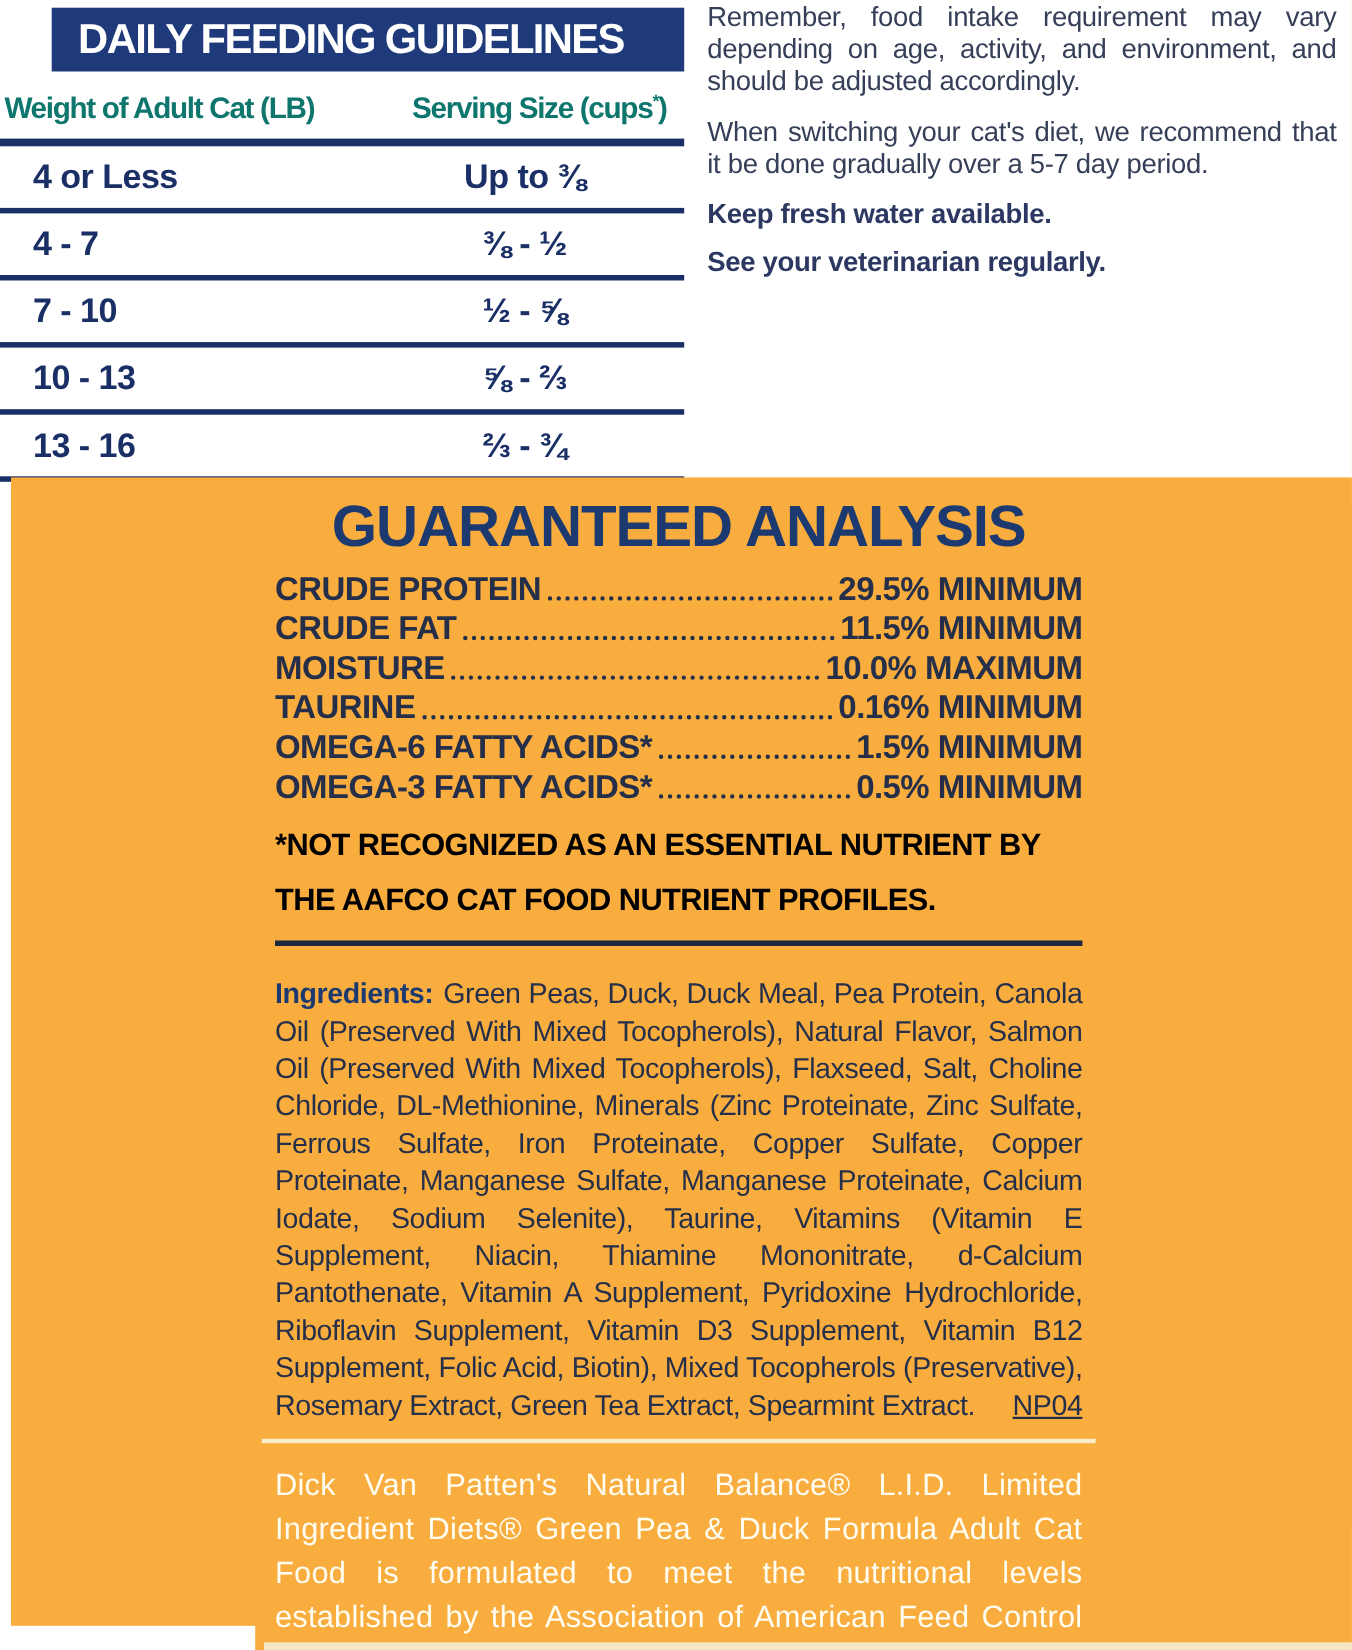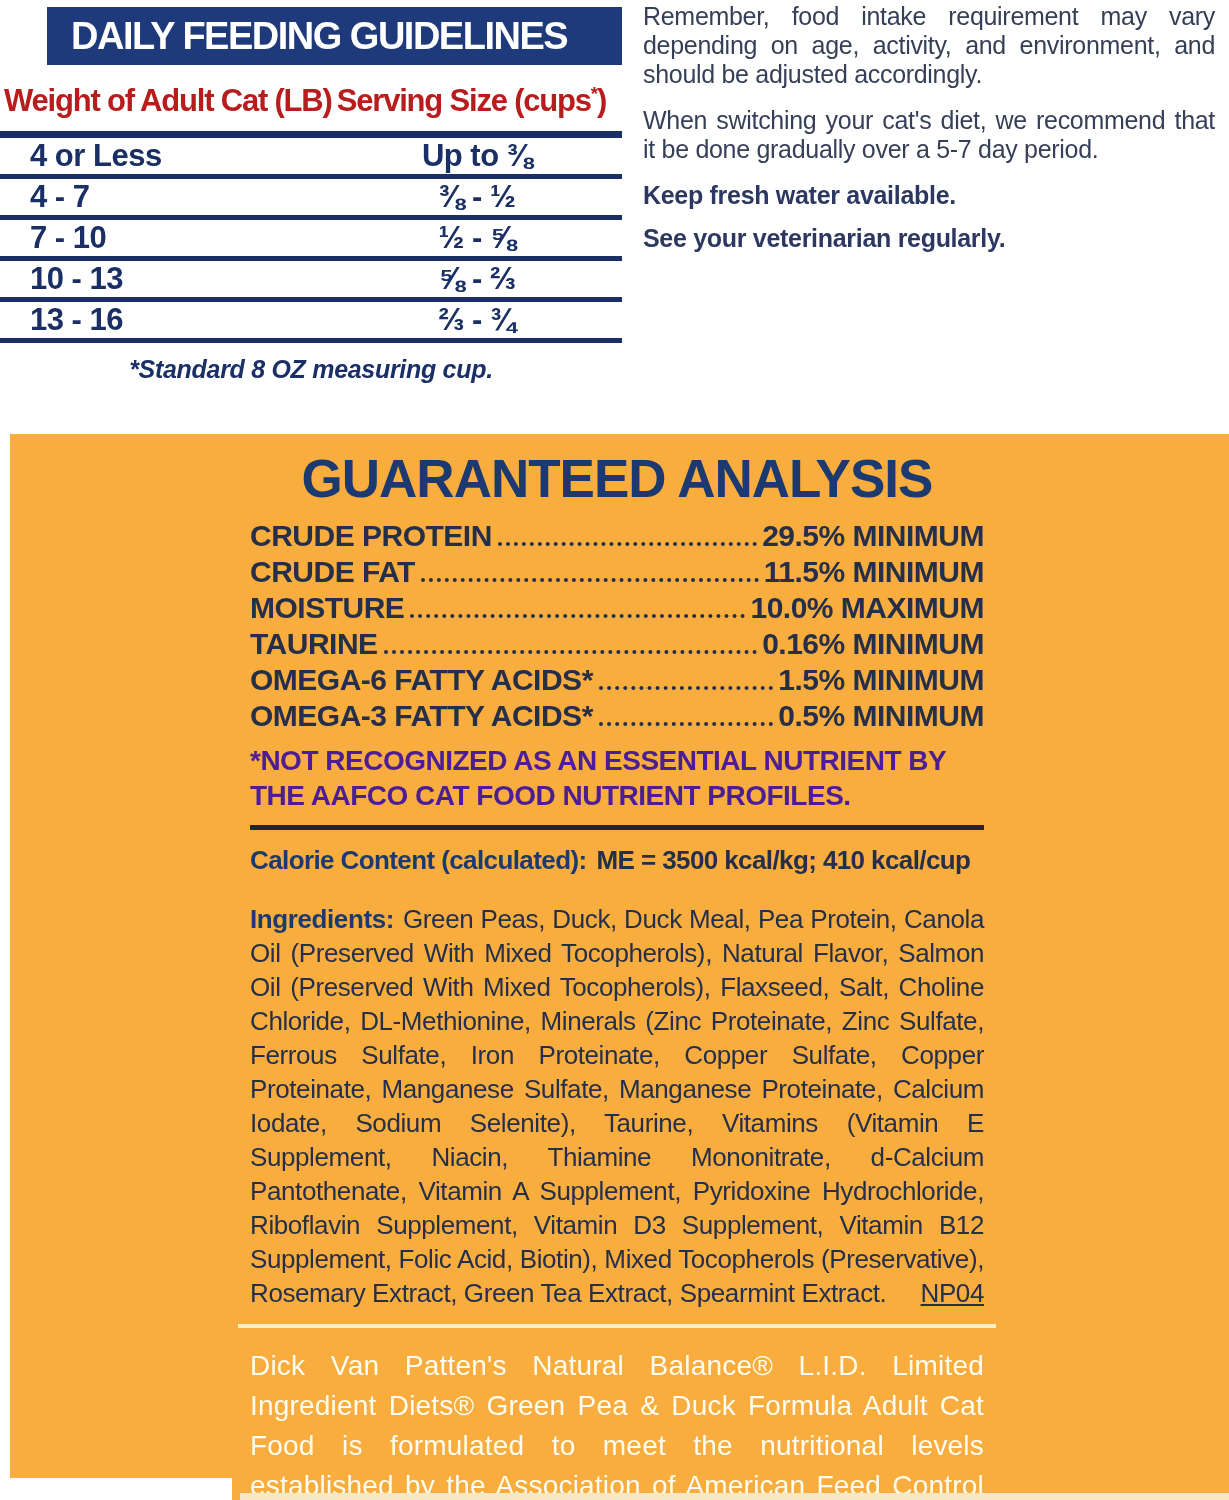--- a/index.html
+++ b/index.html
@@ -15,26 +15,26 @@
     margin-top:7px; height:58px; background:#1e3a7a;
     display:flex; align-items:center; padding-left:24px;margin-left:47px;
   }
   .feeding-title {
     color:#ffffff; font-size:38px; font-weight:bold; letter-spacing:-1.5px;
     white-space:nowrap;
   }
   .feeding-header {
     display:flex; justify-content:space-between; align-items:flex-start;
     padding:18px 16px 12px 4px;
-    color:#b91c1c; font-weight:bold; font-size:31px; letter-spacing:-1.2px;
+    color:#0f766e; font-weight:bold; font-size:27px; letter-spacing:-1.2px;
   }
   .rule-thick { height:7px; background:#1a2f66; }
   .rule-thin  { height:5px; background:#1a2f66; }
   .feeding-row {
-    display:flex; align-items:center; height:36px;
+    display:flex; align-items:center; height:56px;
     color:#1a2f66; font-weight:bold; font-size:31px; letter-spacing:-0.5px;
   }
   .feeding-row .fw { flex:1; padding-left:30px; }
   .feeding-row .fs { width:290px; text-align:center; }
   .feeding-footnote {
     text-align:center; font-style:italic; font-weight:bold;
     font-size:25px; color:#1a2f66; padding-top:12px; letter-spacing:-0.3px;
   }
 
   
@@ -57,22 +57,22 @@
     letter-spacing:-1px;
   }
   .ga-rows { margin-top:8px; }
   .ga-row {
     display:flex; align-items:flex-end; height:36px;
     color:#262f49; font-weight:bold; font-size:30px; letter-spacing:-0.5px;
     white-space:nowrap;
   }
   .ga-dots { flex:1; margin:0 5px 7px 6px; border-bottom:4px dotted #262f49; min-width:18px; }
   .ga-footnote {
-    margin-top:10px; color:#4c1d95; font-weight:bold; font-size:28px;
-    line-height:35px; letter-spacing:-0.5px;
+    margin-top:10px; color:#000000; font-weight:bold; font-size:28px;
+    line-height:50px; letter-spacing:-0.5px;
   }
   .ga-rule { margin-top:12px; height:5px; background:#1c2740; }
   .calorie-line {
     margin-top:15px; font-size:26px; font-weight:bold; white-space:nowrap;
     color:#262f49; letter-spacing:-0.6px;
   }
   .calorie-label { color:#1d3a70; margin-right:10px; }
   .ingredients {
     margin-top:26px; font-size:26px; line-height:34px; color:#262f49;
     text-align:justify; letter-spacing:-0.4px;
@@ -177,23 +177,20 @@
       <div class="ga-row">
         <span>OMEGA-3 FATTY ACIDS*</span>
         <span class="ga-dots"></span>
         <span>0.5% MINIMUM</span>
       </div>
     </div>
 
     <div class="ga-footnote">*NOT RECOGNIZED AS AN ESSENTIAL NUTRIENT BY THE AAFCO CAT FOOD NUTRIENT PROFILES.</div>
     <div class="ga-rule"></div>
 
-    <div class="calorie-line">
-      <span class="calorie-label">Calorie Content (calculated):</span><span>ME = 3500 kcal/kg; 410 kcal/cup</span>
-    </div>
 
     <div class="ingredients">
       <span class="ing-label">Ingredients:</span><span>Green Peas, Duck, Duck Meal, Pea Protein, Canola Oil (Preserved With Mixed Tocopherols), Natural Flavor, Salmon Oil (Preserved With Mixed Tocopherols), Flaxseed, Salt, Choline Chloride, DL-Methionine, Minerals (Zinc Proteinate, Zinc Sulfate, Ferrous Sulfate, Iron Proteinate, Copper Sulfate, Copper Proteinate, Manganese Sulfate, Manganese Proteinate, Calcium Iodate, Sodium Selenite), Taurine, Vitamins (Vitamin E Supplement, Niacin, Thiamine Mononitrate, d-Calcium Pantothenate, Vitamin A Supplement, Pyridoxine Hydrochloride, Riboflavin Supplement, Vitamin D3 Supplement, Vitamin B12 Supplement, Folic Acid, Biotin), Mixed Tocopherols (Preservative), Rosemary Extract, Green Tea Extract, Spearmint Extract.</span><span class="ing-code">NP04</span>
     </div>
 
     <div class="cream-rule"></div>
 
     <div class="aafco">Dick Van Patten's Natural Balance® L.I.D. Limited Ingredient Diets® Green Pea &amp; Duck Formula Adult Cat Food is formulated to meet the nutritional levels established by the Association of American Feed Control Officials (AAFCO) Cat Food Nutrient Profiles for Adult Maintenance.</div>
   </div>
 </div>

